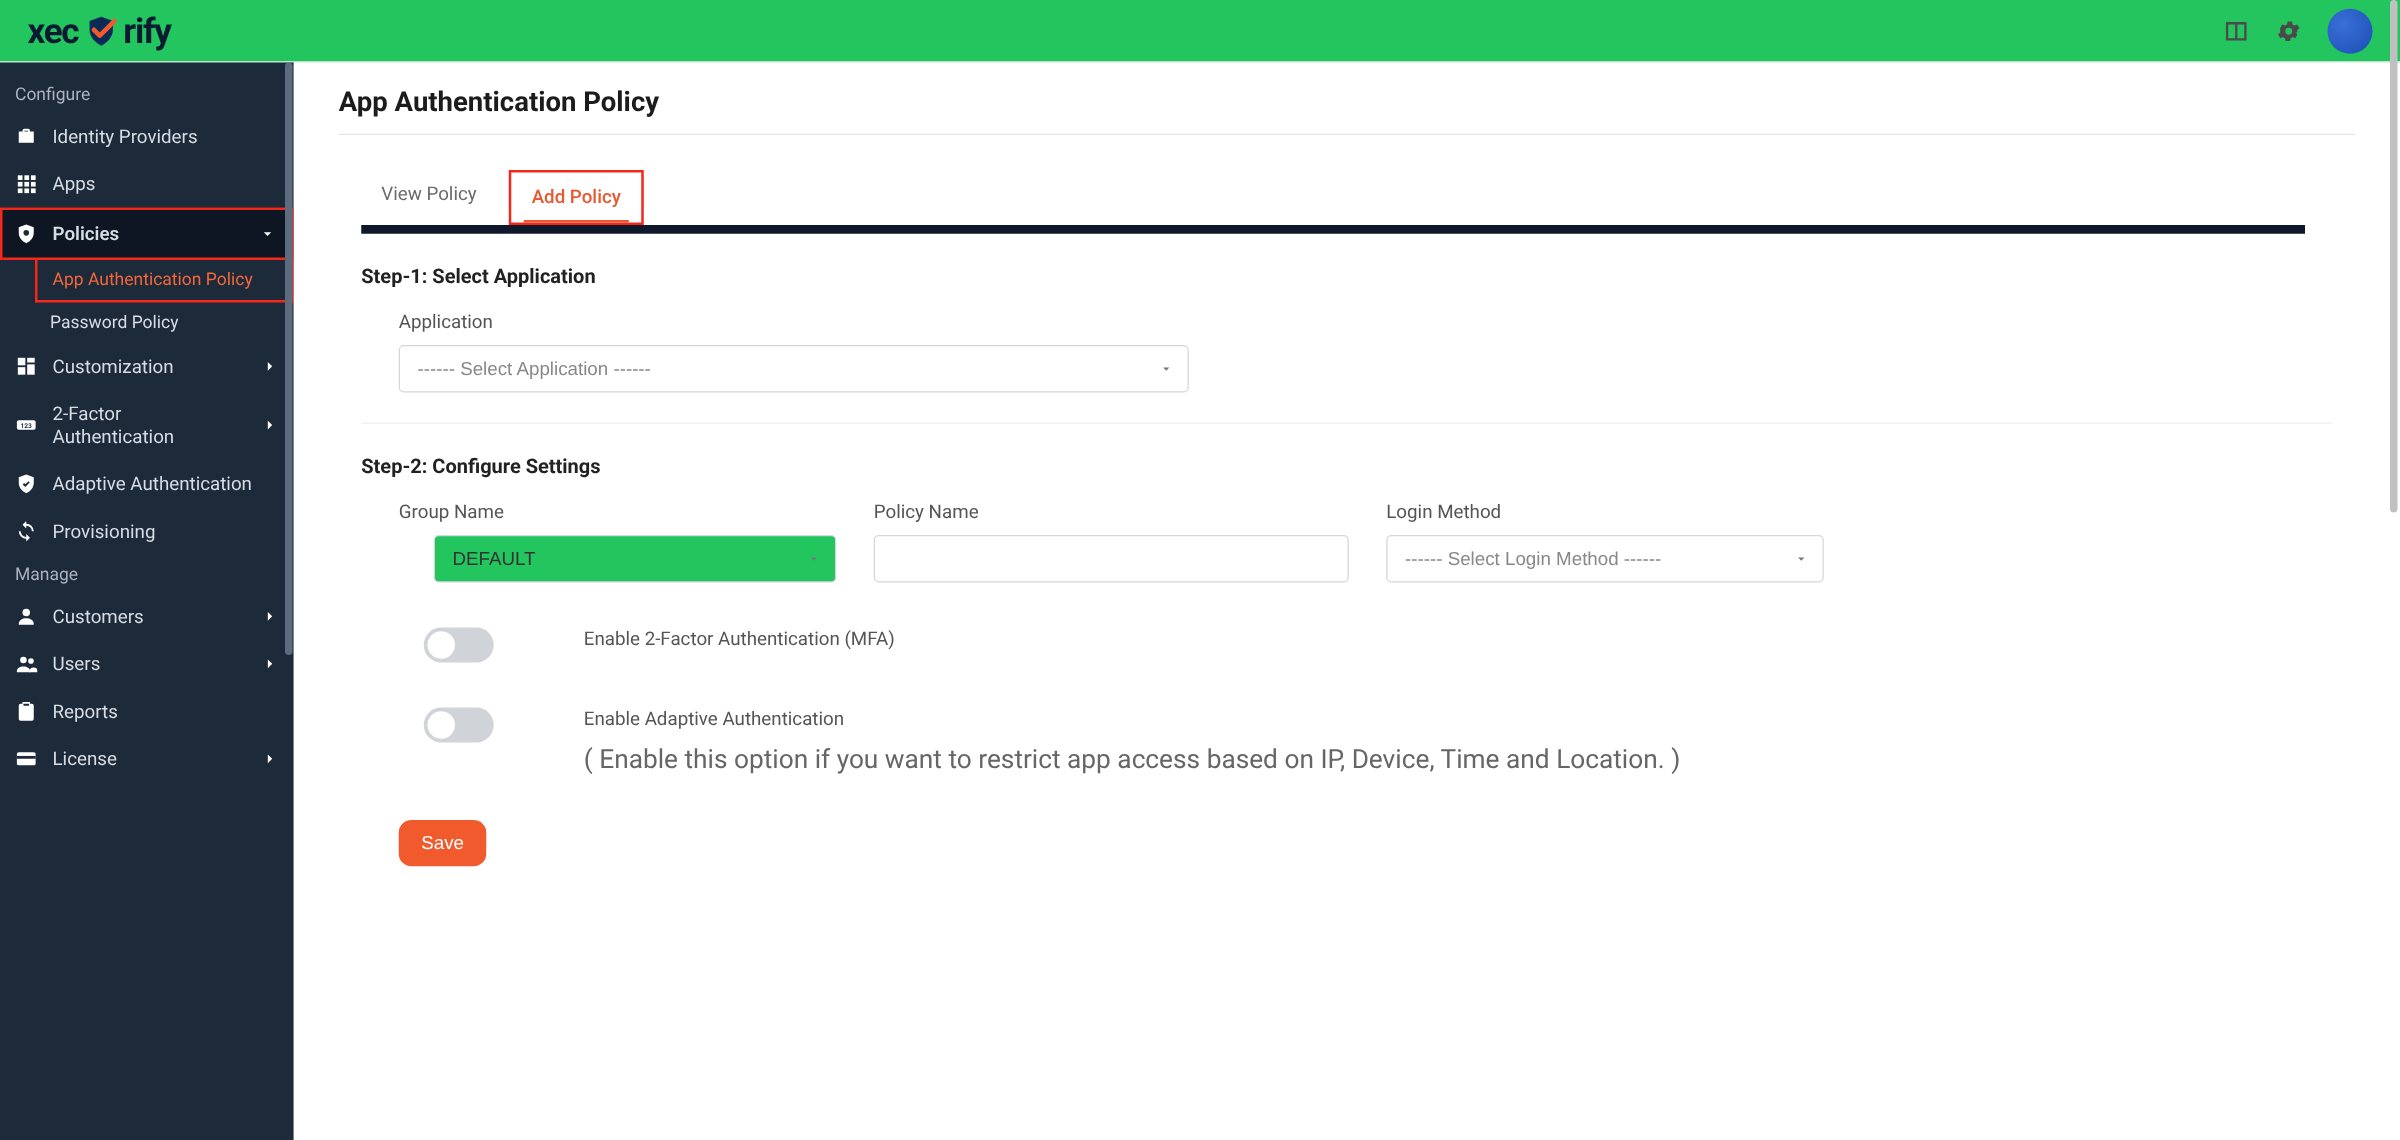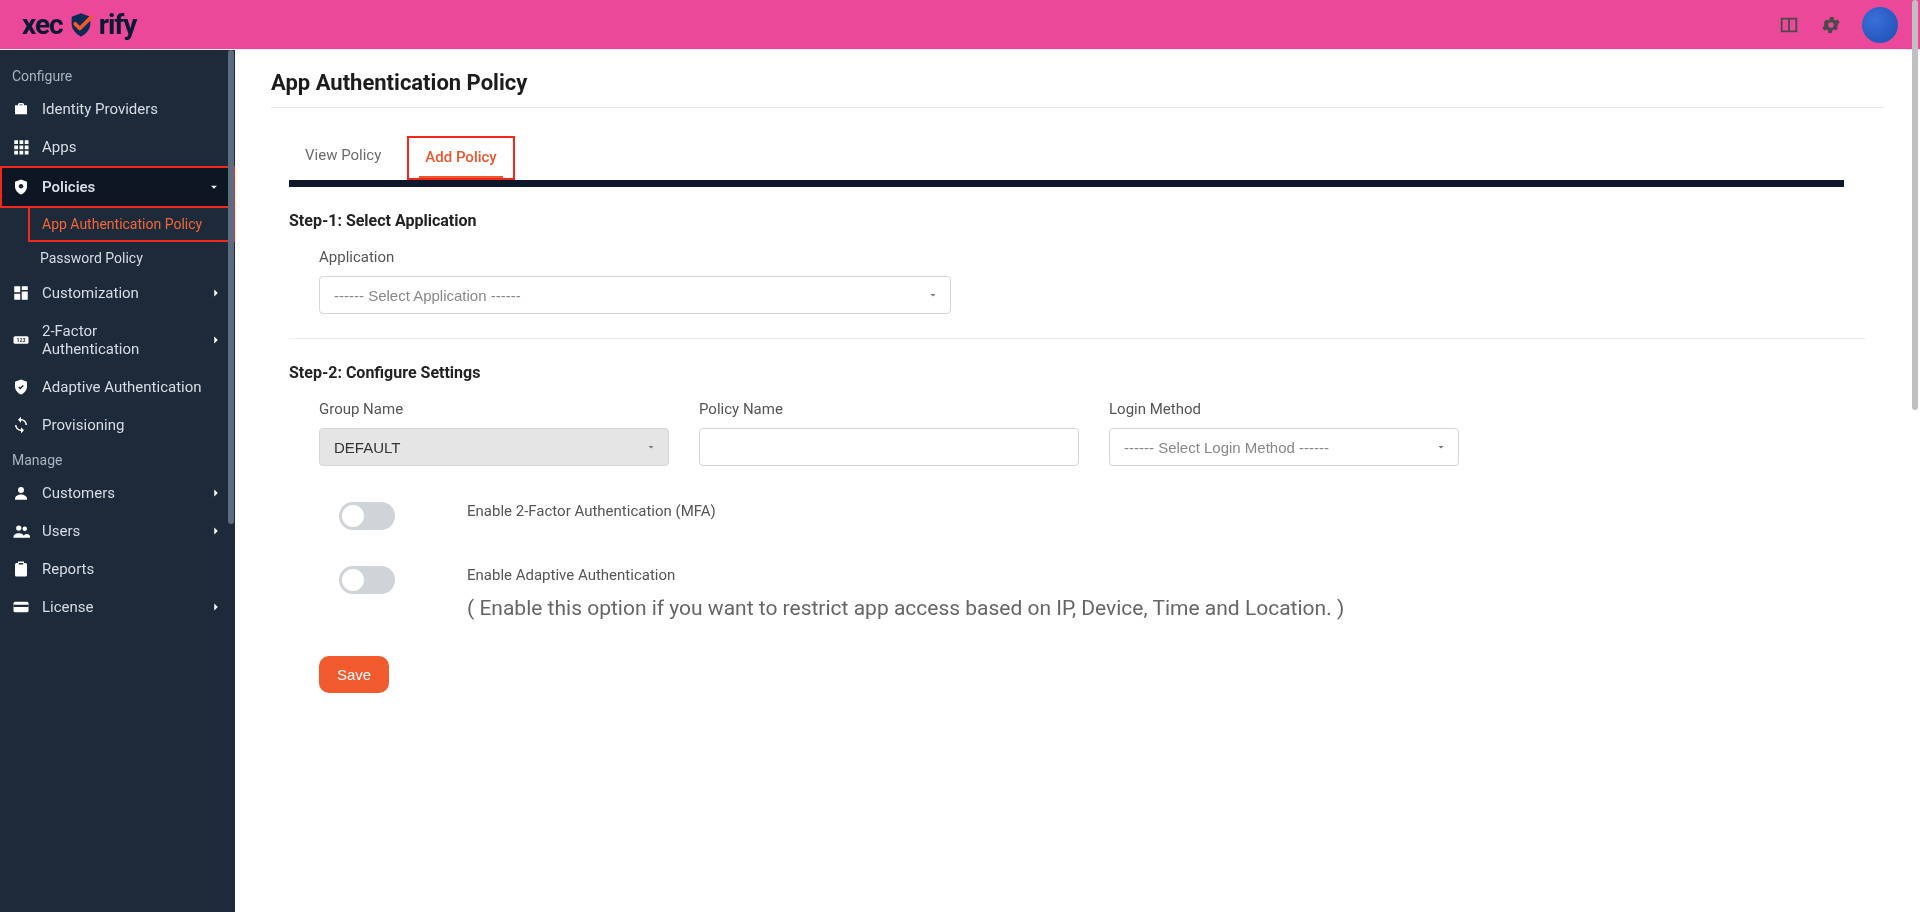--- a/index.html
+++ b/index.html
@@ -13,21 +13,21 @@
     position: relative;
   }
   
   .topbar {
     height: 50px;
     display: flex;
     align-items: center;
     justify-content: space-between;
     padding: 0 22px;
     border-bottom: 1px solid #eee;
-    background: #ec4899;
+    background: #22c55e;
   }
   .logo {
     display: flex;
     align-items: center;
     gap: 2px;
     font-size: 28px;
     font-weight: 700;
     color: #0a1a33;
     letter-spacing: -1px;
   }
@@ -191,22 +191,23 @@
     border: 1px solid #d3d6da;
     border-radius: 4px;
     padding: 0 32px 0 14px;
     font-size: 15px;
     color: #888;
     background: #fff;
     appearance: none;
     cursor: pointer;
   }
   .select-wrap-disabled select {
-    background: #e5e5e5;
+    background: #22c55e;
     color: #333;
+    margin-left: 28px;
   }
   .select-caret {
     position: absolute;
     right: 12px;
     pointer-events: none;
     color: #777;
   }
   .text-input {
     width: 100%;
     height: 38px;

